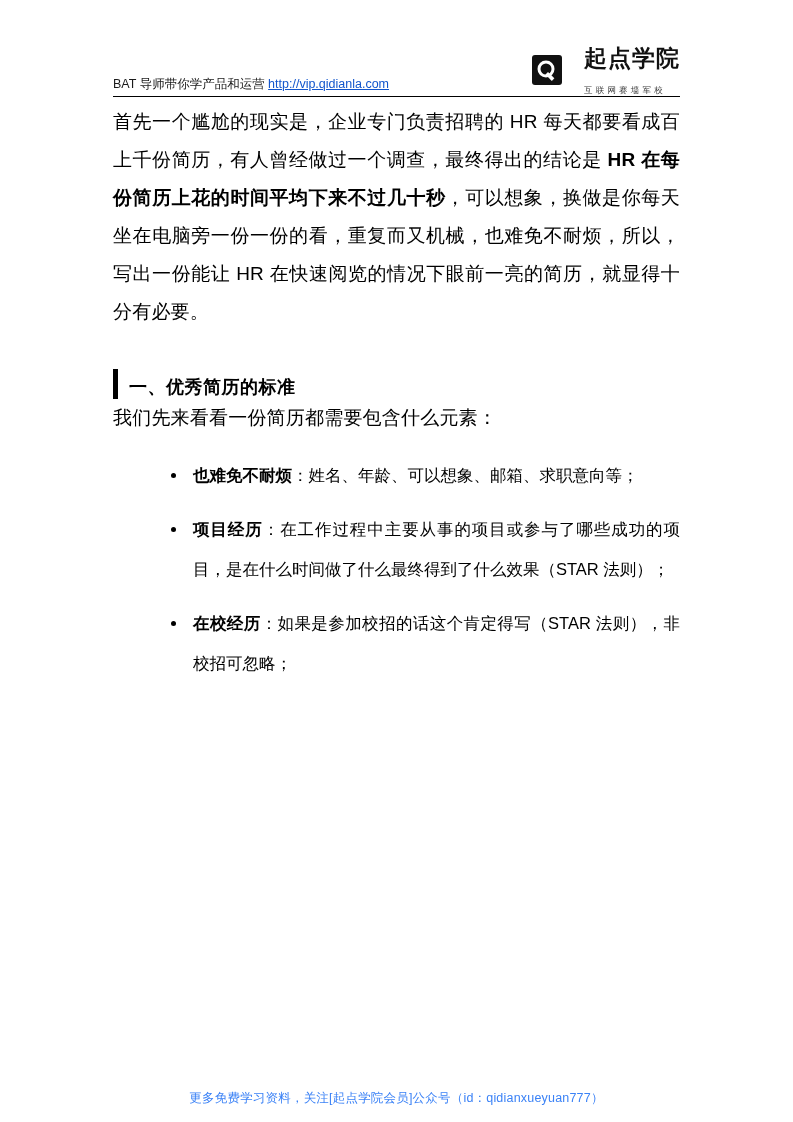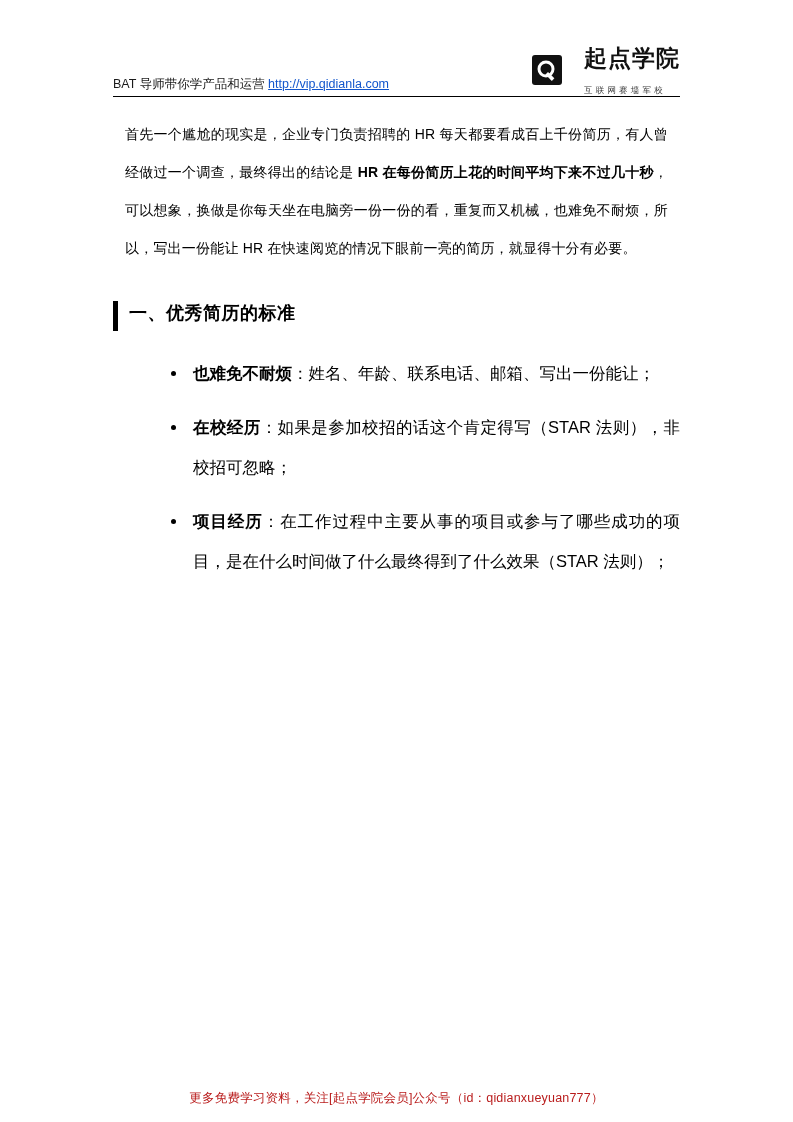--- a/index.html
+++ b/index.html
@@ -84,36 +84,36 @@
     background: #000;
   }
   
   .content {
     position: absolute;
     left: 113px;
     top: 103px;
     width: 567px;
   }
   p.para {
-    margin: 12px;
-    font-size: 14px;
+    margin: 0;
+    font-size: 19px;
     line-height: 38px;
     text-align: justify;
     text-justify: inter-ideograph;
     letter-spacing: 0.2px;
     color: #000;
   }
   .bold {
     font-weight: bold;
   }
   
   .section-heading {
     margin-top: 34px;
     display: flex;
-    align-items: flex-start;
+    align-items: flex-end;
     gap: 11px;
     height: 34px;
   }
   .section-bar {
     width: 5px;
     height: 30px;
     background: #000;
     flex: none;
   }
   .section-title {
@@ -152,21 +152,21 @@
     border-radius: 50%;
   }
   
   .footer {
     position: absolute;
     left: 0;
     top: 1090px;
     width: 793px;
     text-align: center;
     font-size: 12.5px;
-    color: #b91c1c;
+    color: #3b82f6;
     letter-spacing: 0.2px;
   }
 </style>
 </head>
 <body>
 
 <div class="page">
 
   <div class="header">
     <div class="header-left">
@@ -190,23 +190,24 @@
 
   <div class="content">
 
     <p class="para"><span>首先一个尴尬的现实是，企业专门负责招聘的 HR 每天都要看成百上千份简历，有人曾经做过一个调查，最终得出的结论是 </span><span class="bold">HR 在每份简历上花的时间平均下来不过几十秒</span><span>，可以想象，换做是你每天坐在电脑旁一份一份的看，重复而又机械，也难免不耐烦，所以，写出一份能让 HR 在快速阅览的情况下眼前一亮的简历，就显得十分有必要。</span></p>
 
     <div class="section-heading">
       <span class="section-bar"></span>
       <span class="section-title">一、优秀简历的标准</span>
     </div>
 
+    <p class="para lead">我们先来看看一份简历都需要包含什么元素：</p>
 
     <ul class="bullets">
-      <li><span class="bold">也难免不耐烦</span><span>：姓名、年龄、联系电话、邮箱、写出一份能让；</span></li>
+      <li><span class="bold">也难免不耐烦</span><span>：姓名、年龄、可以想象、邮箱、求职意向等；</span></li>
+      <li><span class="bold">项目经历</span><span>：在工作过程中主要从事的项目或参与了哪些成功的项目，是在什么时间做了什么最终得到了什么效果（STAR 法则）；</span></li>
       <li><span class="bold">在校经历</span><span>：如果是参加校招的话这个肯定得写（STAR 法则），非校招可忽略；</span></li>
-      <li><span class="bold">项目经历</span><span>：在工作过程中主要从事的项目或参与了哪些成功的项目，是在什么时间做了什么最终得到了什么效果（STAR 法则）；</span></li>
     </ul>
   </div>
 
   <div class="footer">更多免费学习资料，关注[起点学院会员]公众号（id：qidianxueyuan777）</div>
 
 </div>
 
 </body></html>

